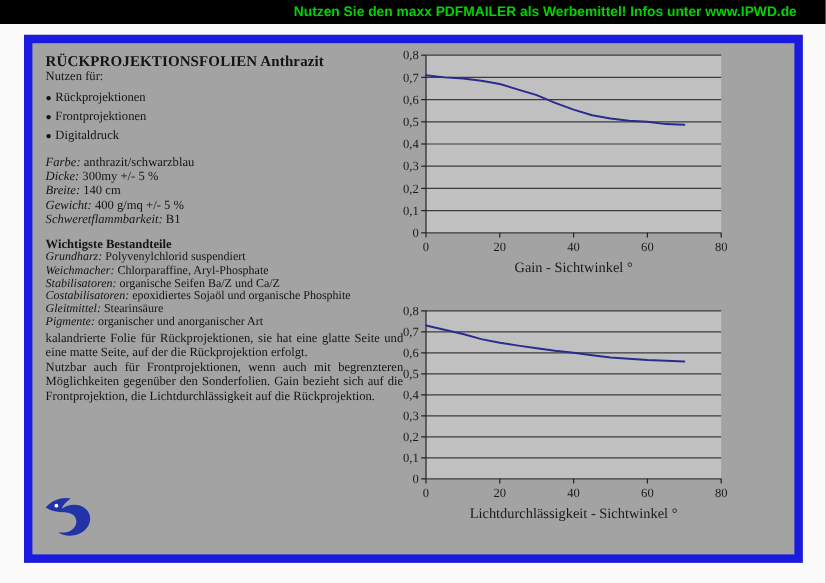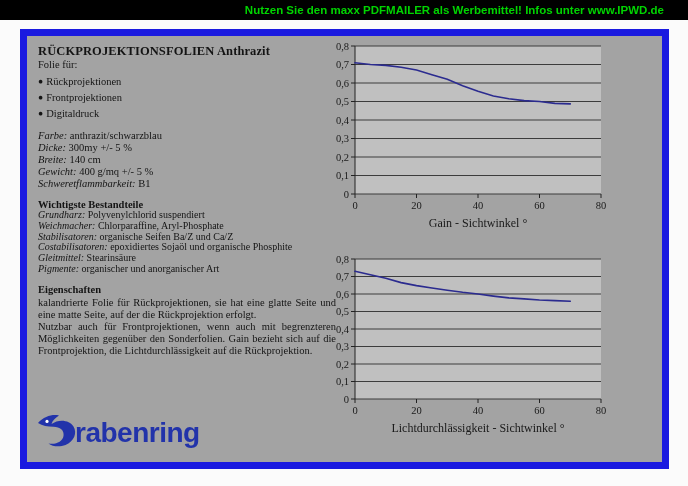--- a/index.html
+++ b/index.html
@@ -51,21 +51,21 @@
 
 <div class="banner">
   <span>Nutzen Sie den maxx PDFMAILER als Werbemittel! Infos unter www.IPWD.de</span>
 </div>
 
 <div class="frame">
   <div class="inner">
 
     <div class="textcol">
       <div class="title">RÜCKPROJEKTIONSFOLIEN Anthrazit</div>
-      <div class="subtitle">Folie für:</div>
+      <div class="subtitle">Nutzen für:</div>
 
       <div class="bullets">
           <div class="bullet">
             <span class="dot">●</span>
             <span>Rückprojektionen</span>
           </div>
           <div class="bullet">
             <span class="dot">●</span>
             <span>Frontprojektionen</span>
           </div>
@@ -86,21 +86,20 @@
       <div class="sec-head">Wichtigste Bestandteile</div>
       <div class="bestand">
           <div><span class="kl">Grundharz: </span><span>Polyvenylchlorid suspendiert</span></div>
           <div><span class="kl">Weichmacher: </span><span>Chlorparaffine, Aryl-Phosphate</span></div>
           <div><span class="kl">Stabilisatoren: </span><span>organische Seifen Ba/Z und Ca/Z</span></div>
           <div><span class="kl">Costabilisatoren: </span><span>epoxidiertes Sojaöl und organische Phosphite</span></div>
           <div><span class="kl">Gleitmittel: </span><span>Stearinsäure</span></div>
           <div><span class="kl">Pigmente: </span><span>organischer und anorganischer Art</span></div>
         </div>
 
-      <div class="sec-head">Eigenschaften</div>
       <div class="eigen">
           <p>kalandrierte Folie für Rückprojektionen, sie hat eine glatte Seite und eine matte Seite, auf der die Rückprojektion erfolgt.</p>
           <p>Nutzbar auch für Frontprojektionen, wenn auch mit begrenzteren Möglichkeiten gegenüber den Sonderfolien. Gain bezieht sich auf die Frontprojektion, die Lichtdurchlässigkeit auf die Rückprojektion.</p>
         </div>
     </div>
 
     <div class="chart" id="chart1"><svg width="330" height="200" viewBox="0 0 330 200">
           <rect x="30" y="6" width="246" height="148" fill="#c0c0c0" stroke="none"></rect>
           <line x1="30" y1="154" x2="276" y2="154" stroke="#3c3c3c" stroke-width="1"></line>
           <line x1="26" y1="154" x2="30" y2="154" stroke="#222" stroke-width="1"></line>
@@ -187,19 +186,16 @@
           <text x="153" y="179" text-anchor="middle" font-size="12">Lichtdurchlässigkeit - Sichtwinkel °</text>
         </svg></div>
 
     <div class="logo">
       <span>
         <svg width="46" height="38" viewBox="0 0 46 38">
           <path fill="#2233aa" d="M3,11 C9,4 18,2 24,3.5 C20,6.5 17.5,8.5 16.5,12 C24,6.5 34.5,8 38.5,14.5 C42.5,21 39,29.5 30.5,33 C25,35.2 17.5,34.8 13.5,31.5 C21,33 27.5,29.5 28.5,24 C29.5,18.5 25,14.8 18.5,14.8 C12.5,14.8 7.5,13.8 3,11 Z"></path>
           <circle cx="12" cy="9.4" r="1.6" fill="#ffffff"></circle>
         </svg>
       </span>
-      <span class="logo-text">
-        <span class="logo-reg">raben</span><span class="logo-bold">ring</span>
-      </span>
     </div>
 
   </div>
 </div>
 
 </body></html>

